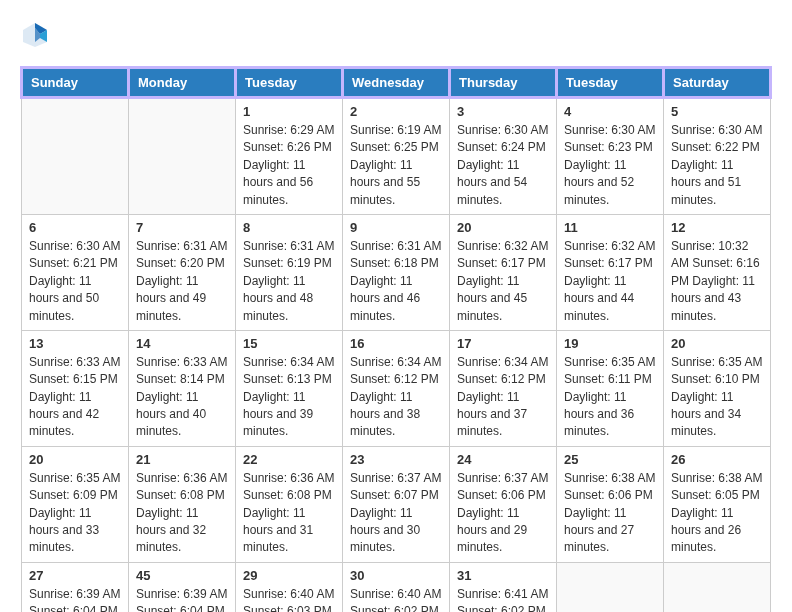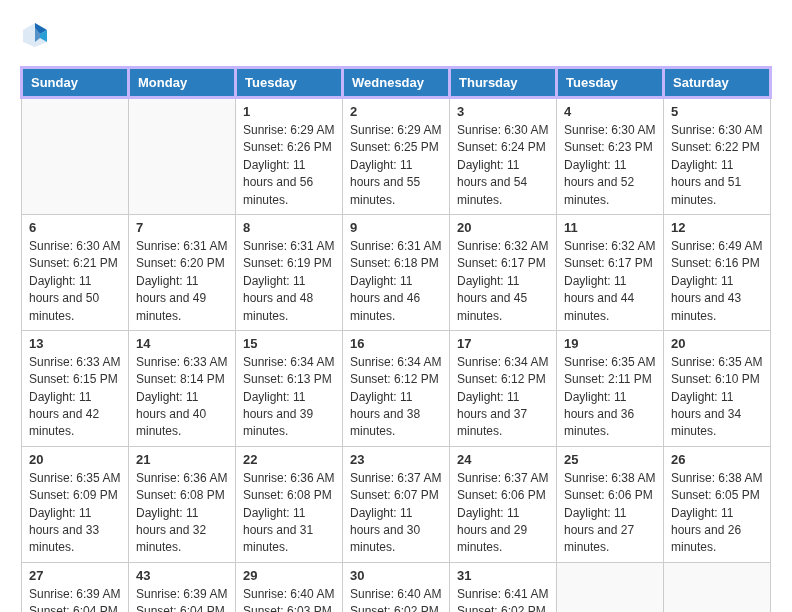--- a/index.html
+++ b/index.html
@@ -129,21 +129,21 @@
         <td class="empty"></td>
         <td class="empty"></td>
         <td>
           <span class="day-num">1</span>
           <div class="day-info">Sunrise: 6:29 AM
 Sunset: 6:26 PM
 Daylight: 11 hours and 56 minutes.</div>
         </td>
         <td>
           <span class="day-num">2</span>
-          <div class="day-info">Sunrise: 6:29 AM
+          <div class="day-info">Sunrise: 6:19 AM
 Sunset: 6:25 PM
 Daylight: 11 hours and 55 minutes.</div>
         </td>
         <td>
           <span class="day-num">3</span>
           <div class="day-info">Sunrise: 6:30 AM
 Sunset: 6:24 PM
 Daylight: 11 hours and 54 minutes.</div>
         </td>
         <td>
@@ -191,21 +191,21 @@
 Daylight: 11 hours and 45 minutes.</div>
         </td>
         <td>
           <span class="day-num">11</span>
           <div class="day-info">Sunrise: 6:32 AM
 Sunset: 6:17 PM
 Daylight: 11 hours and 44 minutes.</div>
         </td>
         <td>
           <span class="day-num">12</span>
-          <div class="day-info">Sunrise: 6:49 AM
+          <div class="day-info">Sunrise: 10:32 AM
 Sunset: 6:16 PM
 Daylight: 11 hours and 43 minutes.</div>
         </td>
       </tr>
       <tr>
         <td>
           <span class="day-num">13</span>
           <div class="day-info">Sunrise: 6:33 AM
 Sunset: 6:15 PM
 Daylight: 11 hours and 42 minutes.</div>
@@ -230,21 +230,21 @@
         </td>
         <td>
           <span class="day-num">17</span>
           <div class="day-info">Sunrise: 6:34 AM
 Sunset: 6:12 PM
 Daylight: 11 hours and 37 minutes.</div>
         </td>
         <td>
           <span class="day-num">19</span>
           <div class="day-info">Sunrise: 6:35 AM
-Sunset: 2:11 PM
+Sunset: 6:11 PM
 Daylight: 11 hours and 36 minutes.</div>
         </td>
         <td>
           <span class="day-num">20</span>
           <div class="day-info">Sunrise: 6:35 AM
 Sunset: 6:10 PM
 Daylight: 11 hours and 34 minutes.</div>
         </td>
       </tr>
       <tr>
@@ -292,21 +292,21 @@
         </td>
       </tr>
       <tr>
         <td>
           <span class="day-num">27</span>
           <div class="day-info">Sunrise: 6:39 AM
 Sunset: 6:04 PM
 Daylight: 11 hours and 25 minutes.</div>
         </td>
         <td>
-          <span class="day-num">43</span>
+          <span class="day-num">45</span>
           <div class="day-info">Sunrise: 6:39 AM
 Sunset: 6:04 PM
 Daylight: 11 hours and 24 minutes.</div>
         </td>
         <td>
           <span class="day-num">29</span>
           <div class="day-info">Sunrise: 6:40 AM
 Sunset: 6:03 PM
 Daylight: 11 hours and 23 minutes.</div>
         </td>

